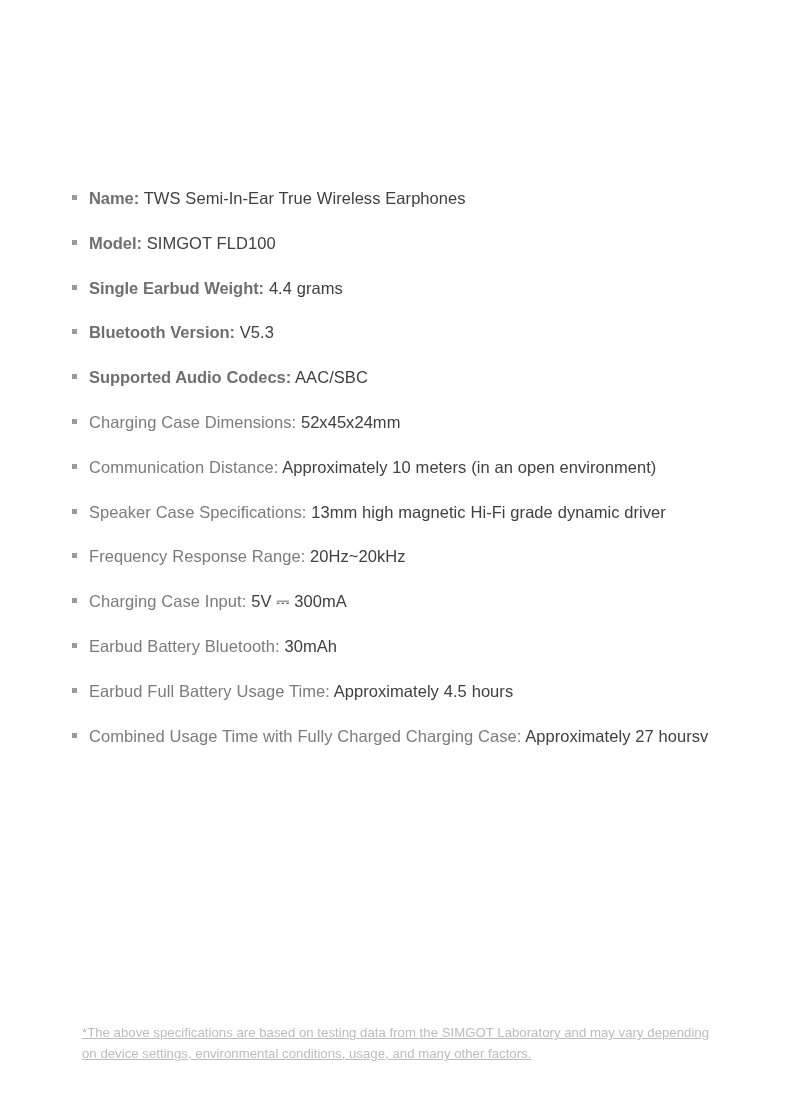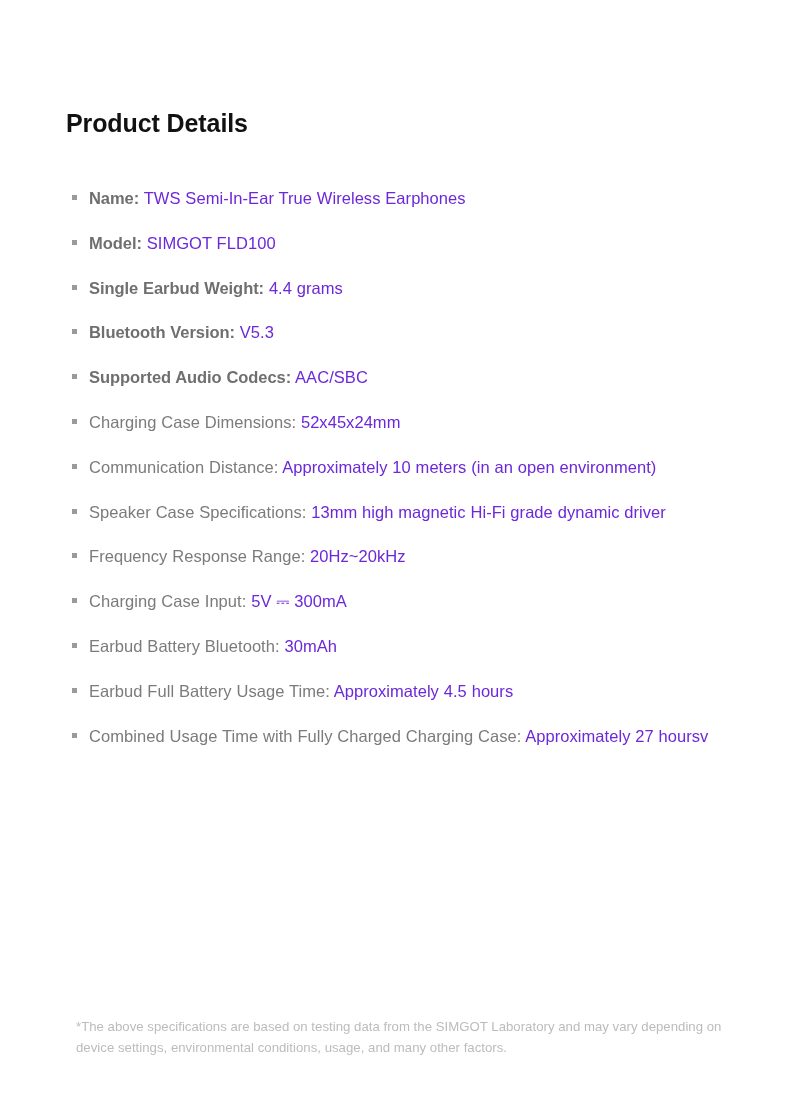--- a/index.html
+++ b/index.html
@@ -71,43 +71,43 @@
   .spec-item .label {
     color: #7b7b7b;
     text-align: center;
   }
   .spec-item.strong-label .label {
     color: #6f6f6f;
     font-weight: 600;
     letter-spacing: -0.05px;
   }
   .spec-item .value {
-    color: #6d28d9;
+    color: #404040;
   }
 
   .footnote {
     position: absolute;
     left: 68px;
     top: 1008px;
     width: 664px;
     font-size: 13.2px;
     line-height: 21px;
     color: #bcbcbc;
     letter-spacing: 0.02px;
   }
   .footnote p {
-    margin: 8px;
+    margin: 14px;
+    text-decoration: underline;
   }
 </style>
 </head>
 <body>
 
 <div class="page">
 
-  <h1 class="page-title">Product Details</h1>
 
   <ul class="spec-list">
       <li class="spec-item strong-label"><span class="bullet"></span><span class="label">Name:</span><span class="value"> TWS Semi-In-Ear True Wireless Earphones</span></li>
       <li class="spec-item strong-label"><span class="bullet"></span><span class="label">Model:</span><span class="value"> SIMGOT FLD100</span></li>
       <li class="spec-item strong-label"><span class="bullet"></span><span class="label">Single Earbud Weight:</span><span class="value"> 4.4 grams</span></li>
       <li class="spec-item strong-label"><span class="bullet"></span><span class="label">Bluetooth Version:</span><span class="value"> V5.3</span></li>
       <li class="spec-item strong-label"><span class="bullet"></span><span class="label">Supported Audio Codecs:</span><span class="value"> AAC/SBC</span></li>
       <li class="spec-item"><span class="bullet"></span><span class="label">Charging Case Dimensions:</span><span class="value"> 52x45x24mm</span></li>
       <li class="spec-item"><span class="bullet"></span><span class="label">Communication Distance:</span><span class="value"> Approximately 10 meters (in an open environ­ment)</span></li>
       <li class="spec-item"><span class="bullet"></span><span class="label">Speaker Case Specifications:</span><span class="value"> 13mm high magnetic Hi-Fi grade dynamic driver</span></li>

